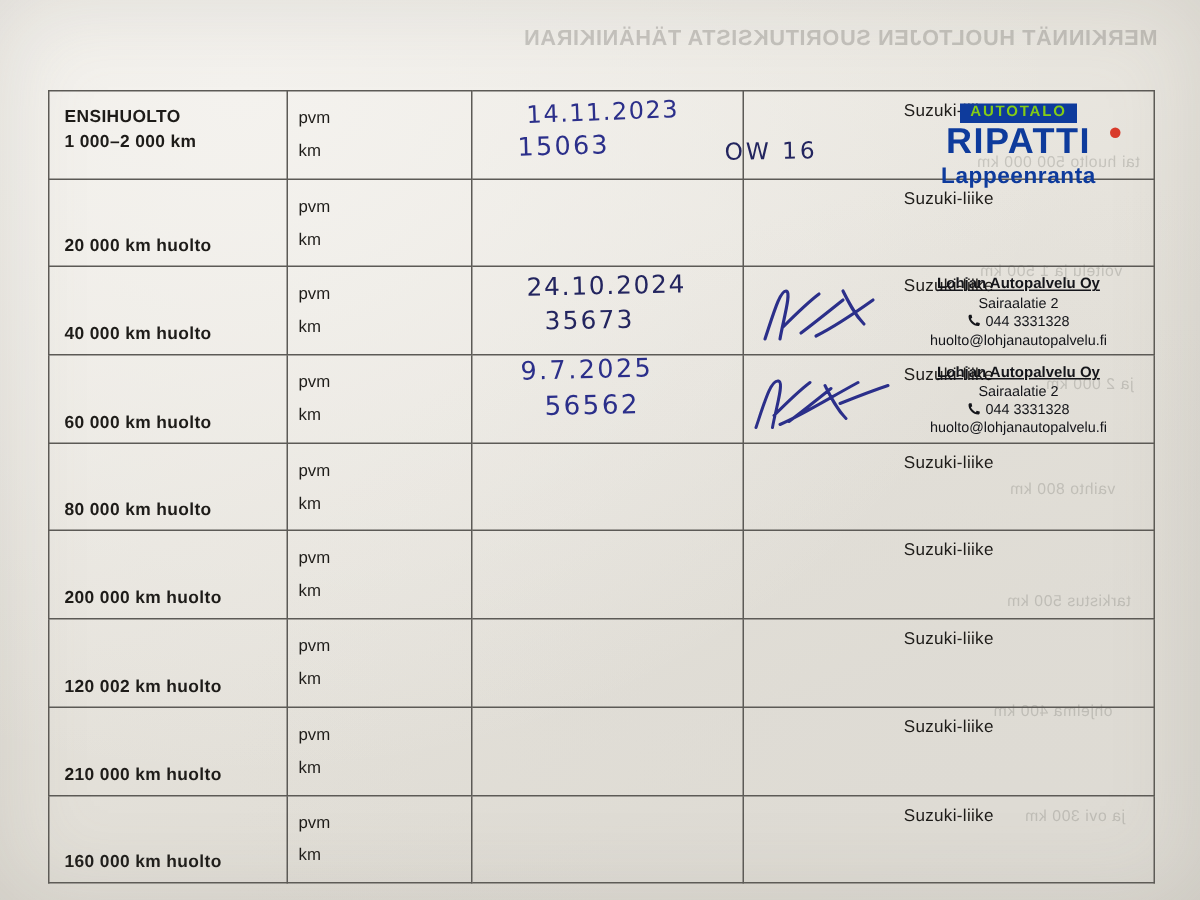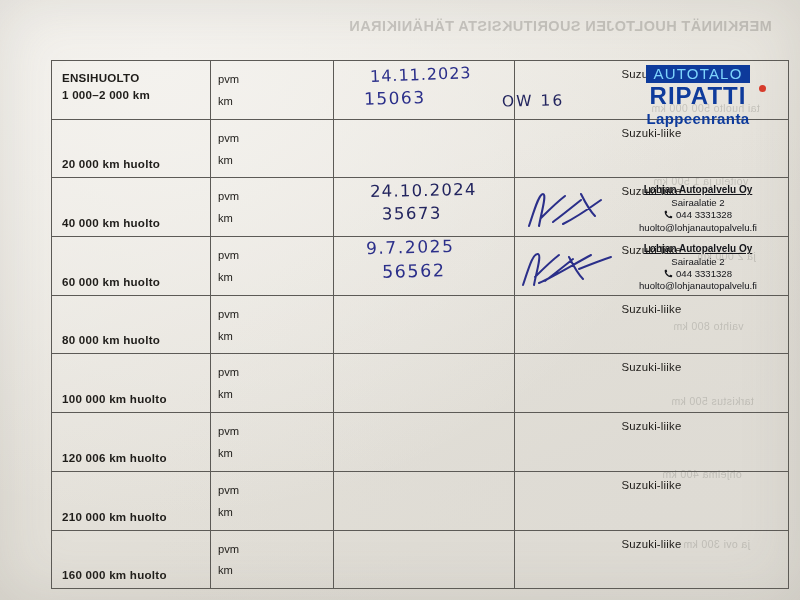--- a/index.html
+++ b/index.html
@@ -51,21 +51,21 @@
     top: 26px;
     font-size: 17.5px;
     font-weight: bold;
     letter-spacing: 0.7px;
     color: #25231f;
     text-shadow: 0 1px 0 rgba(255,255,255,0.35);
   }
 
   table.service-table {
     position: absolute;
-    left: 51px;
+    left: 32px;
     top: 60px;
     width: 733px;
     border-collapse: collapse;
     table-layout: fixed;
   }
   table.service-table td {
     border: 1px solid #5c5a56;
     padding: 0;
     vertical-align: top;
     position: relative;
@@ -138,23 +138,23 @@
     position: absolute;
     left: 98px;
     top: 4px;
     width: 170px;
     text-align: center;
     line-height: 1;
   }
   .stamp-ripatti .l1 {
     display: inline-block;
     background: #0e3b9c;
-    color: #7dd3fc;
-    font-weight: normal;
-    font-size: 15px;
+    color: #84cc16;
+    font-weight: bold;
+    font-size: 10px;
     letter-spacing: 1.2px;
     padding: 1px 7px 2px 7px;
   }
   .stamp-ripatti .l2 {
     display: block;
     color: #0e3b9c;
     font-weight: bold;
     font-size: 24px;
     letter-spacing: 1px;
     margin-top: 1px;
@@ -341,37 +341,37 @@
         </div>
       </td>
       <td class="col-mid mid-cell"></td>
       <td class="col-stamp">
         <div class="suzuki">Suzuki-liike</div>
       </td>
     </tr>
 
     <tr>
       <td class="col-label" style="height:48px;">
-        <div class="row-label">100 000 km huolto</div>
+        <div class="row-label">200 000 km huolto</div>
       </td>
       <td class="col-fields">
         <div class="fields">
           <span>pvm</span>
           <span>km</span>
         </div>
       </td>
       <td class="col-mid mid-cell"></td>
       <td class="col-stamp">
         <div class="suzuki">Suzuki-liike</div>
       </td>
     </tr>
 
     <tr>
       <td class="col-label" style="height:48px;">
-        <div class="row-label">120 006 km huolto</div>
+        <div class="row-label">120 002 km huolto</div>
       </td>
       <td class="col-fields">
         <div class="fields">
           <span>pvm</span>
           <span>km</span>
         </div>
       </td>
       <td class="col-mid mid-cell"></td>
       <td class="col-stamp">
         <div class="suzuki">Suzuki-liike</div>

